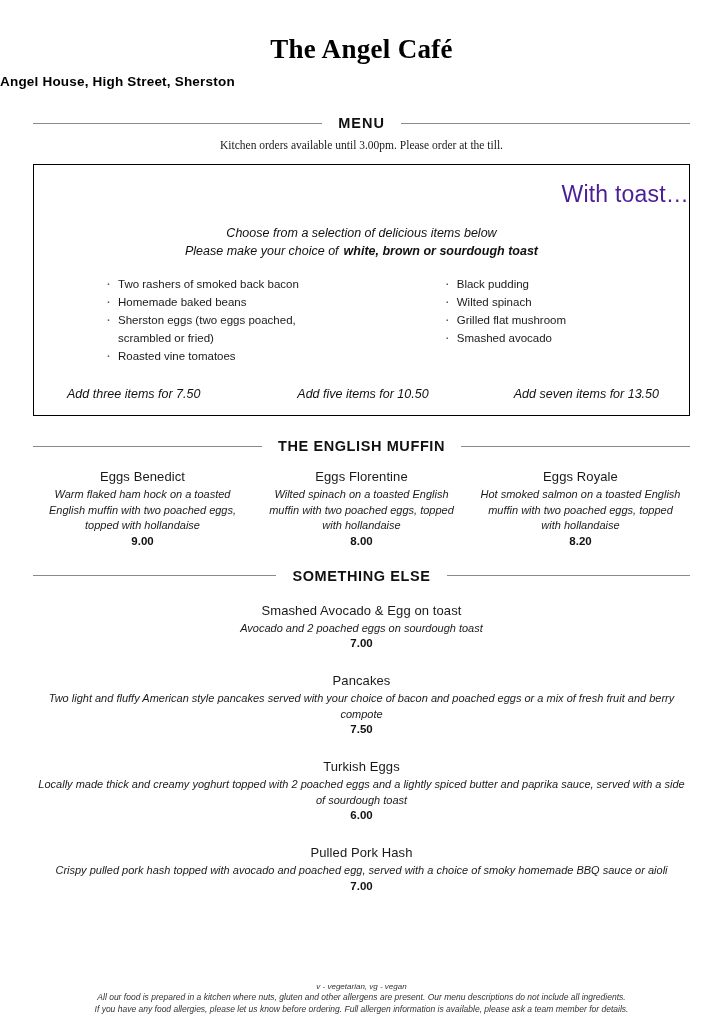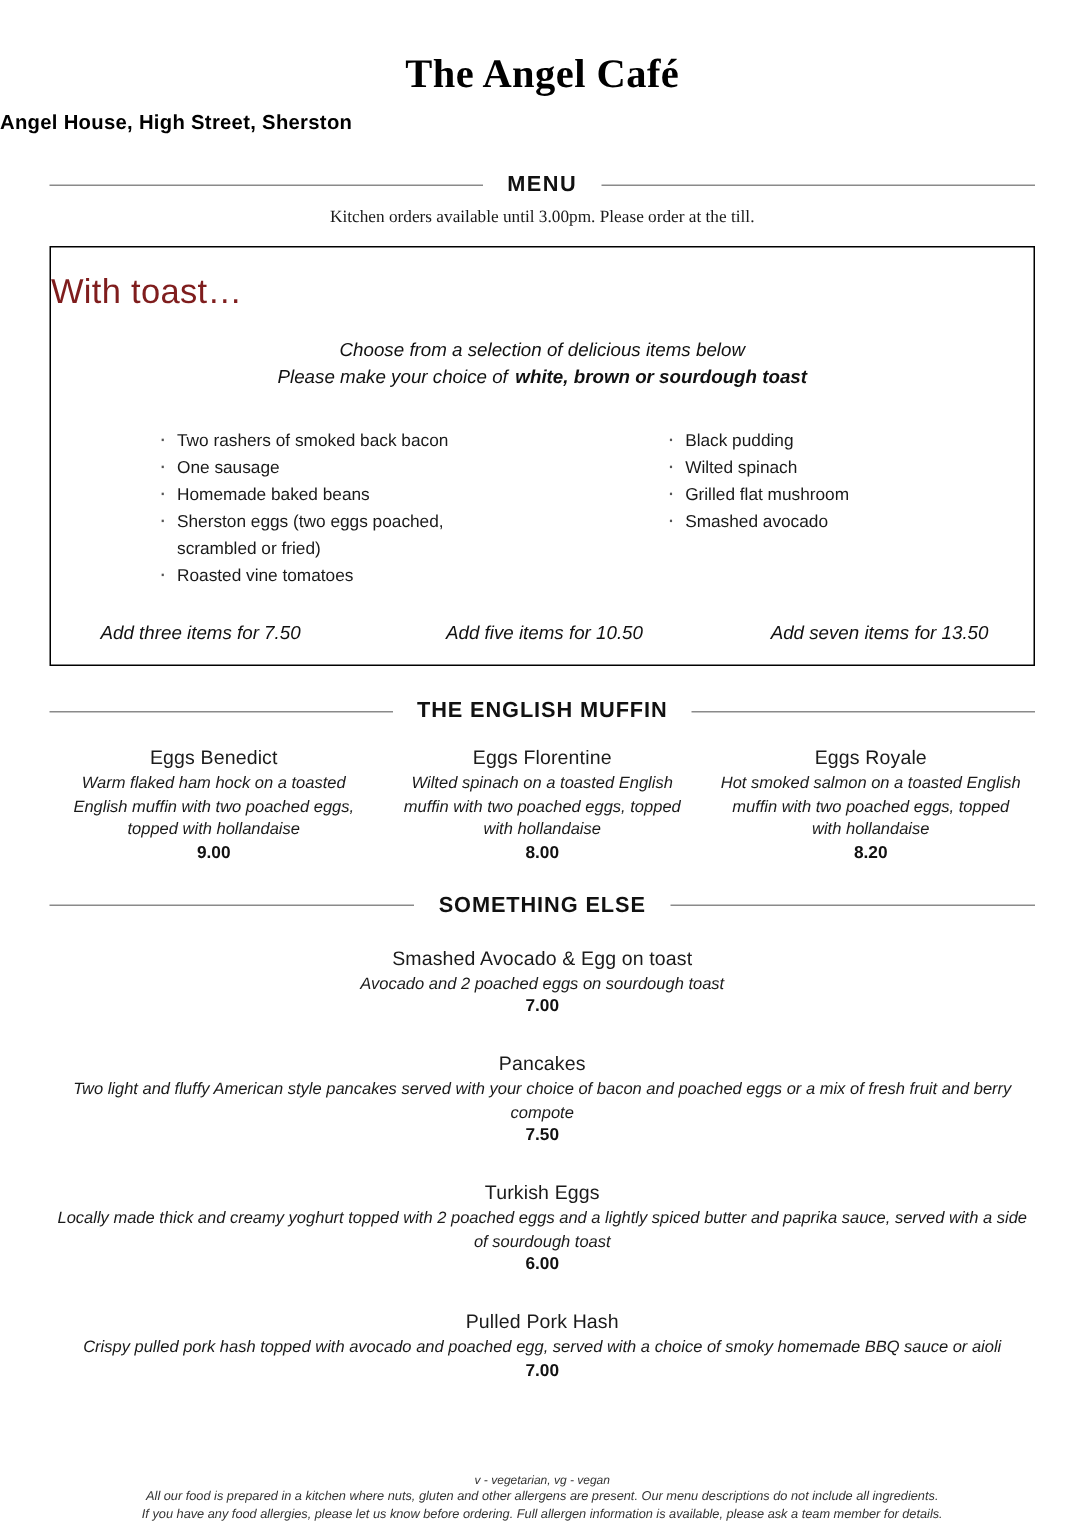--- a/index.html
+++ b/index.html
@@ -78,44 +78,44 @@
 
   
   .toast-box {
     margin: 13px 33px 0 33px;
     border: 1.6px solid #000;
     padding: 16px 0 14px 0;
     position: relative;
   }
 
   .toast-heading {
-    text-align: left;
+    text-align: right;
     font-size: 23px;
     font-weight: normal;
     letter-spacing: 0.2px;
-    color: #7f1d1d;
+    color: #4c1d95;
   }
 
   .toast-sub {
     text-align: center;
     font-style: italic;
     font-size: 12.5px;
     margin-top: 18px;
     color: #111;
   }
   .toast-sub.second { margin-top: 4px; }
   .toast-sub .strong {
     font-weight: bold;
     font-style: italic;
     padding-left: 5px;
   }
 
   .toast-columns {
     display: flex;
-    margin-top: 27px;
+    margin-top: 17px;
     padding: 0 0 0 0;
     gap: 36px;
   }
   .toast-col {
     flex: 1 1 50%;
     padding-left: 72px;
   }
   .toast-col.right { padding-left: 65px; }
 
   .toast-item {
@@ -225,21 +225,20 @@
   <div class="toast-box">
     <div class="toast-heading">With toast…</div>
     <div class="toast-sub">Choose from a selection of delicious items below</div>
     <div class="toast-sub second">
       <span>Please make your choice of</span><span class="strong">white, brown or sourdough toast</span>
     </div>
 
     <div class="toast-columns">
       <div class="toast-col left">
         <div class="toast-item">Two rashers of smoked back bacon</div>
-        <div class="toast-item">One sausage</div>
         <div class="toast-item">Homemade baked beans</div>
         <div class="toast-item">Sherston eggs (two eggs poached, scrambled or fried)</div>
         <div class="toast-item">Roasted vine tomatoes</div>
       </div>
       <div class="toast-col right">
         <div class="toast-item">Black pudding</div>
         <div class="toast-item">Wilted spinach</div>
         <div class="toast-item">Grilled flat mushroom</div>
         <div class="toast-item">Smashed avocado</div>
       </div>

